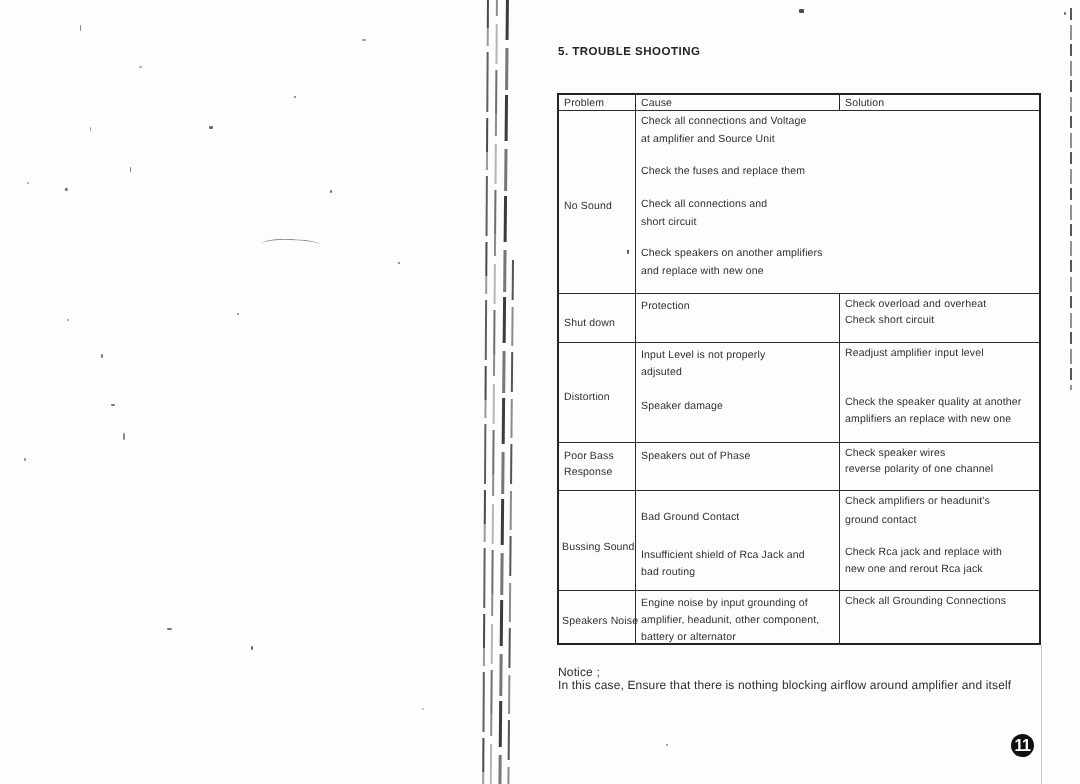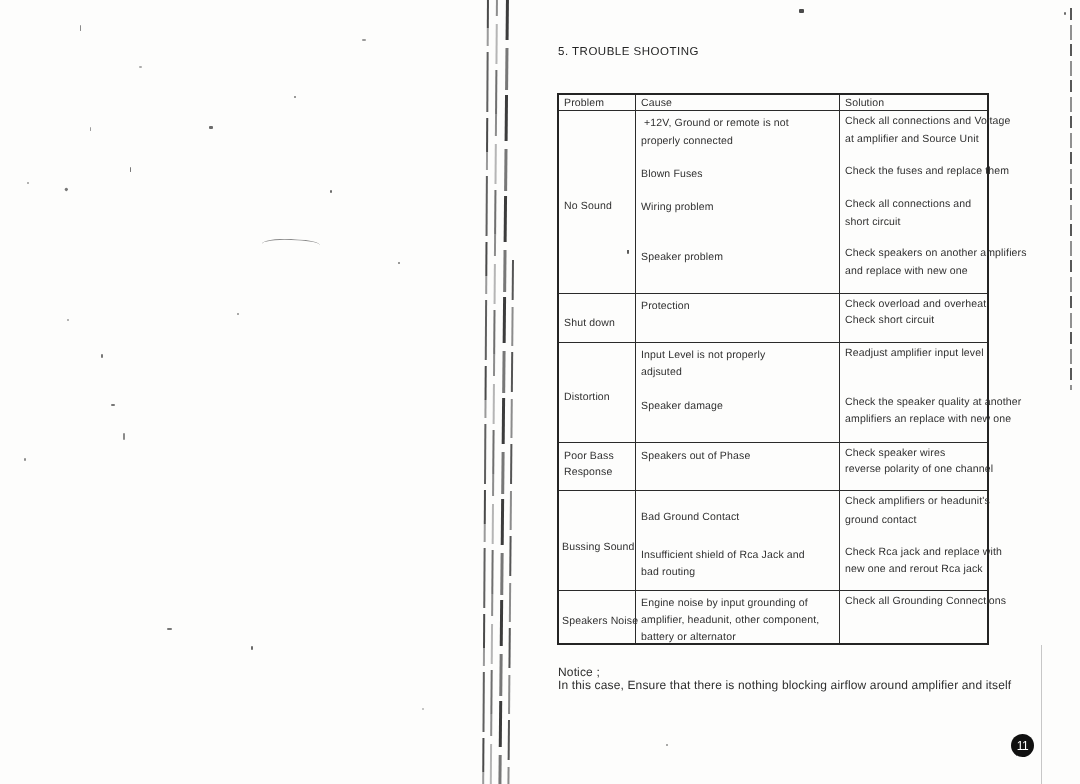--- a/index.html
+++ b/index.html
@@ -29,25 +29,25 @@
     background:repeating-linear-gradient(180deg,#555 0 40px,rgba(0,0,0,0) 40px 47px,#8b8b8b 47px 86px,rgba(0,0,0,0) 86px 92px);}
   .edge-line{
     position:absolute;left:1070px;top:8px;height:382px;width:2px;opacity:.85;
     background:repeating-linear-gradient(180deg,#3a3a3a 0 12px,rgba(0,0,0,0) 12px 17px,#7d7d7d 17px 32px,rgba(0,0,0,0) 32px 36px);
   }
   .edge-line-low{position:absolute;left:1041px;top:645px;height:139px;width:1.2px;background:#c7c7c7;}
 
   
   .section-title{
     position:absolute;left:558px;top:46px;
-    font-size:11.5px;font-weight:normal;letter-spacing:.5px;color:#242424;
+    font-size:11.5px;font-weight:bold;letter-spacing:.5px;color:#242424;
   }
 
   .ts-table{
-    position:absolute;left:557px;top:93px;width:432px;height:552px;
+    position:absolute;left:557px;top:93px;width:484px;height:552px;
     box-sizing:border-box;border:2px solid #242424;
     background:rgba(255,255,255,.0);
   }
   .trow{display:flex;box-sizing:border-box;border-bottom:1.6px solid #2a2a2a;position:relative;}
   .trow.last{border-bottom:none;}
   .cell{position:relative;box-sizing:border-box;}
   .cell-prob{width:77px;border-right:1.6px solid #2a2a2a;}
   .cell-cause{width:204px;border-right:1.6px solid #2a2a2a;}
   .cell-sol{flex:1;}
   .ln{
@@ -57,21 +57,21 @@
   .hdr .ln{top:2px;}
   .ts-table, .notice, .section-title{text-rendering:geometricPrecision;}
 
   .notice{position:absolute;left:558px;top:666px;}
   .notice .nln{
     font-size:12px;letter-spacing:.15px;color:#2e2e2e;line-height:13.4px;white-space:nowrap;
   }
 
   .page-badge{
     position:absolute;left:1011px;top:734px;width:23px;height:23px;border-radius:50%;
-    background:#101010;color:#fff;font-size:12px;font-weight:normal;
+    background:#101010;color:#fff;font-size:16px;font-weight:bold;
     display:flex;align-items:center;justify-content:center;letter-spacing:-.5px;
   }
 </style>
 </head>
 <body>
 
 <div class="page">
 
   <div class="speck" style="left:80px;top:25px;width:1px;height:6px;background:#8a8a8a"></div>
   <div class="speck" style="left:362px;top:39px;width:4px;height:2px;background:#9a9a9a"></div>
@@ -119,27 +119,20 @@
         </div>
       <div class="cell cell-sol">
           <div class="ln">Solution</div>
         </div>
     </div>
 
     <div class="trow" style="height:183px">
       <div class="cell cell-prob">
         <div class="ln" style="top:89px">No Sound</div>
       </div>
-      <div class="cell cell-cause">
-        <div class="ln" style="top:6px;left:8px">+12V, Ground or remote is not</div>
-        <div class="ln" style="top:24px">properly connected</div>
-        <div class="ln" style="top:57px">Blown Fuses</div>
-        <div class="ln" style="top:90px">Wiring problem</div>
-        <div class="ln" style="top:140px">Speaker problem</div>
-      </div>
       <div class="cell cell-sol">
         <div class="ln" style="top:4px">Check all connections and Voltage</div>
         <div class="ln" style="top:22px">at amplifier and Source Unit</div>
         <div class="ln" style="top:54px">Check the fuses and replace them</div>
         <div class="ln" style="top:87px">Check all connections and</div>
         <div class="ln" style="top:105px">short circuit</div>
         <div class="ln" style="top:136px">Check speakers on another amplifiers</div>
         <div class="ln" style="top:154px">and replace with new one</div>
       </div>
     </div>

